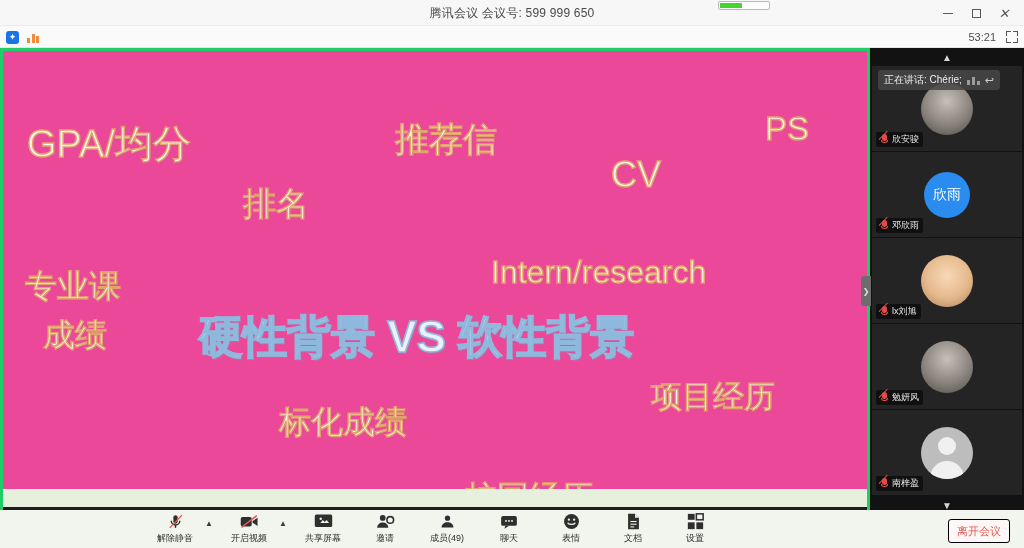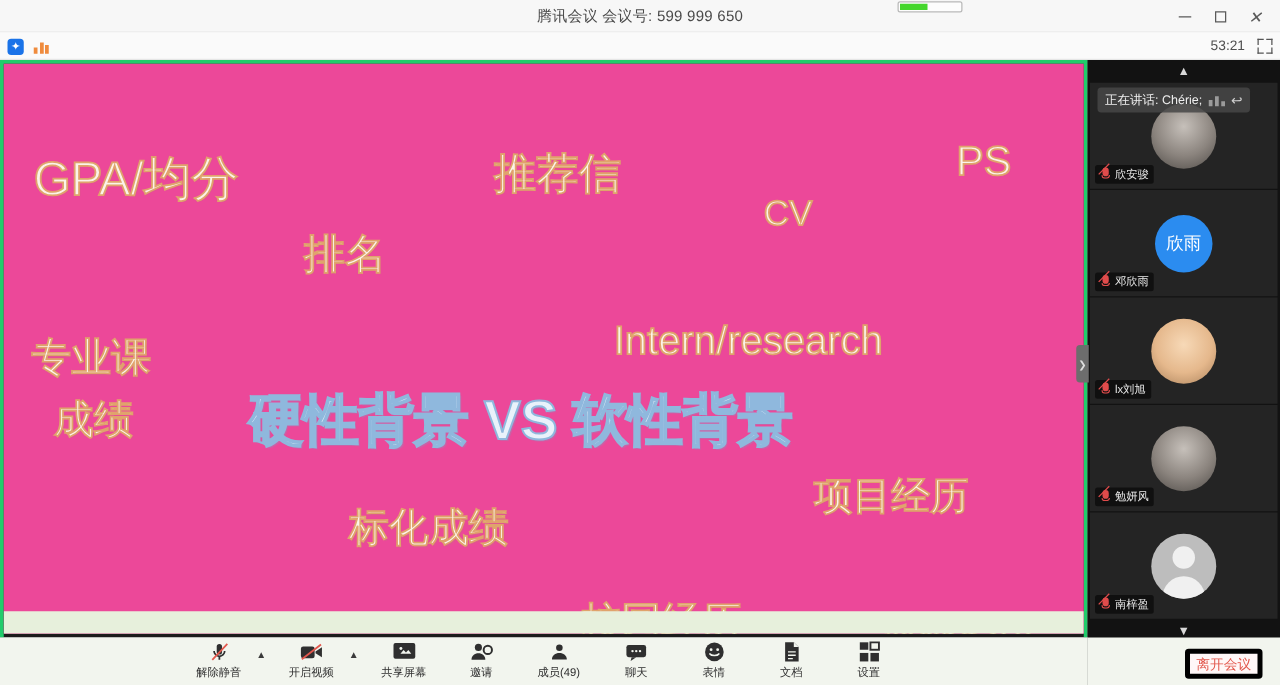--- a/index.html
+++ b/index.html
@@ -218,21 +218,21 @@
   }
   .tool .tlabel { font-size: 9px; color: #2e2e2e; white-space: nowrap; }
   .tool .ti { height: 17px; display: flex; align-items: center; justify-content: center; }
   .caret-up {
     width: 12px; height: 36px; display: flex; align-items: center; justify-content: center;
     cursor: pointer; margin-left: -10px; margin-right: -4px;
     color: #3a3a3a; font-size: 8px; padding-bottom: 12px;
   }
   .leave-btn {
     position: absolute; left: 948px; top: 519px; width: 62px; height: 24px;
-    border: 4px solid #000000; border-radius: 3px; background: #fff7f7;
+    border: 1px solid #000000; border-radius: 3px; background: #fff7f7;
     color: #e2574c; font-size: 11px;
     display: flex; align-items: center; justify-content: center; cursor: pointer; font-family: Liberation Serif, serif;
   }
   .bottomright {
     position: absolute; left: 870px; top: 510px; width: 154px; height: 38px; background: #f2f5ee;
   }
 
   svg.si { display: block; }
 </style>
 </head>
@@ -279,21 +279,21 @@
   </div>
 
   <div class="stage">
     <div class="share-border-top"></div>
     <div class="share-border-left"></div>
     <div class="share-border-right"></div>
     <div class="slide" id="slide">
         <div class="wordtag sans" style="left: 24px; top: 74px; font-size: 38px;">GPA/均分</div>
         <div class="wordtag" style="left: 392px; top: 72px; font-size: 34px;">推荐信</div>
         <div class="wordtag sans" style="left: 762px; top: 61px; font-size: 33px;">PS</div>
-        <div class="wordtag sans" style="left: 608px; top: 106px; font-size: 28px;">CV</div>
+        <div class="wordtag sans" style="left: 608px; top: 106px; font-size: 36px;">CV</div>
         <div class="wordtag" style="left: 240px; top: 137px; font-size: 33px;">排名</div>
         <div class="wordtag sans" style="left: 488px; top: 205px; font-size: 32px;">Intern/research</div>
         <div class="wordtag" style="left: 22px; top: 219px; font-size: 32px;">专业课</div>
         <div class="wordtag" style="left: 40px; top: 268px; font-size: 32px;">成绩</div>
         <div class="wordtag" style="left: 648px; top: 330px; font-size: 31px;">项目经历</div>
         <div class="wordtag" style="left: 276px; top: 355px; font-size: 32px;">标化成绩</div>
         <div class="wordtag" style="left: 462px; top: 430px; font-size: 32px;">校园经历</div>
         <div class="wordtag ital" style="left: 698px; top: 441px; font-size: 31px;">海外经历</div>
         <div class="slide-title" style="left: 196px; top: 264px; font-size: 44px; font-weight: bold;">硬性背景 VS 软性背景</div>
       </div>

